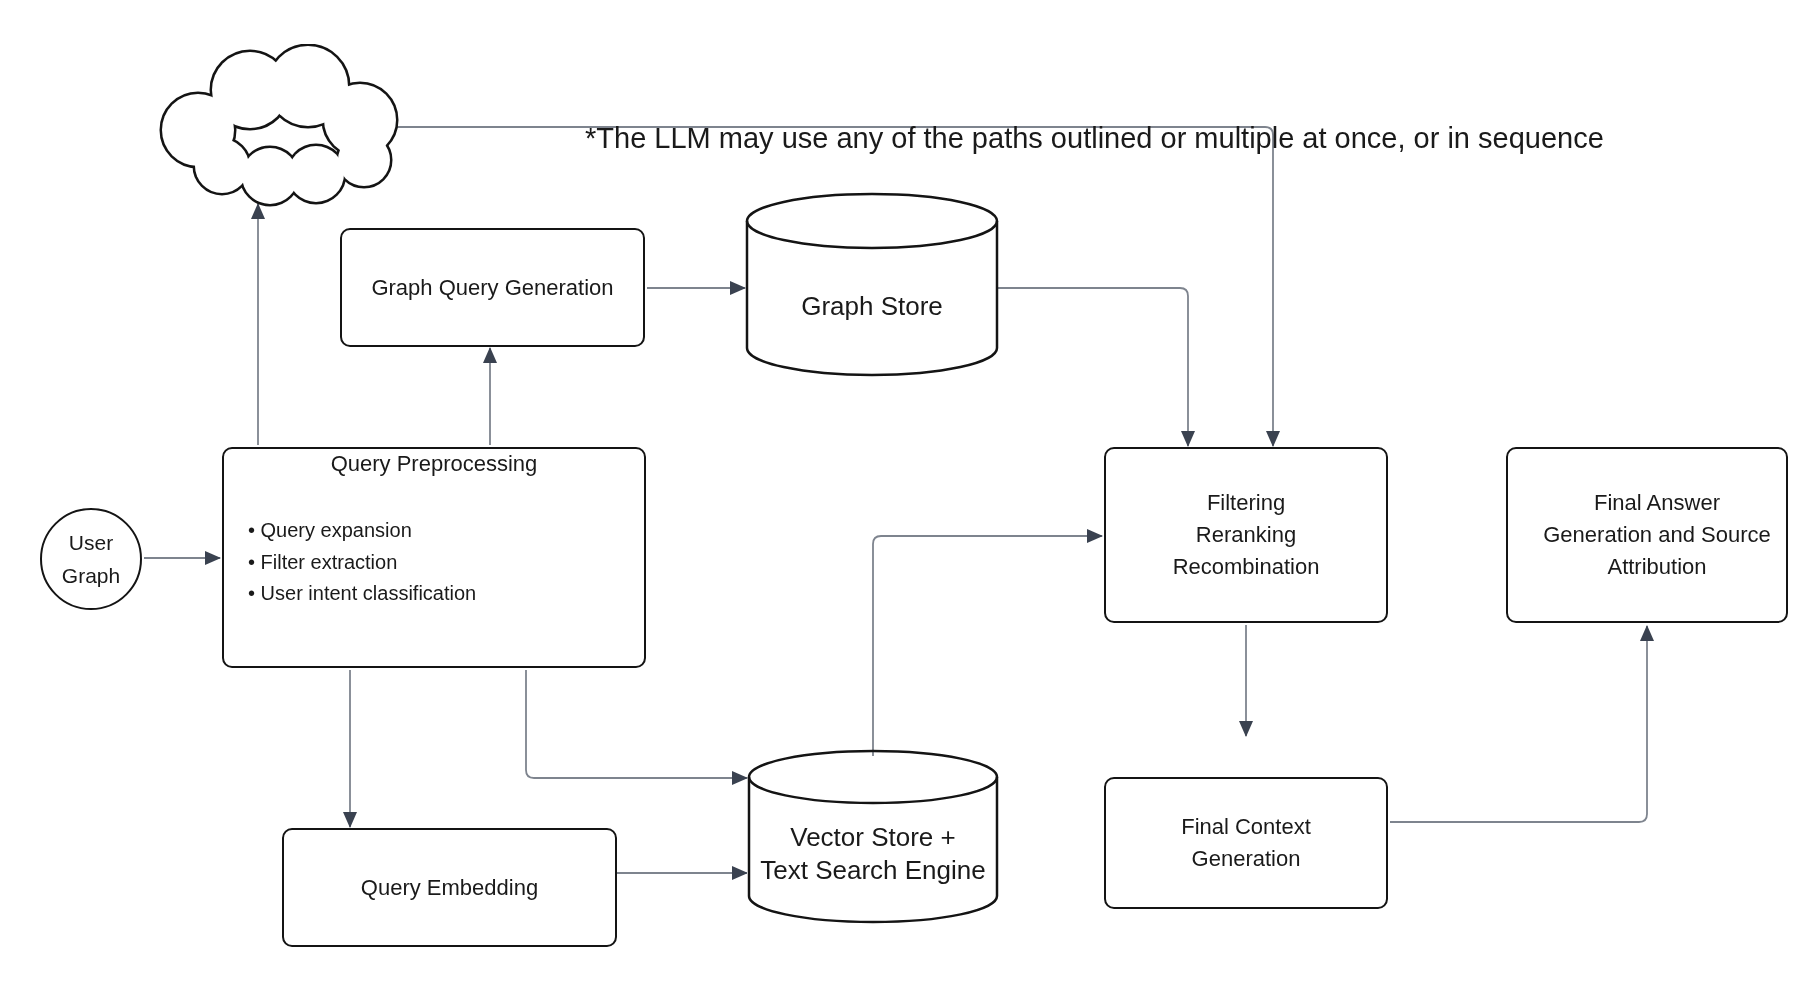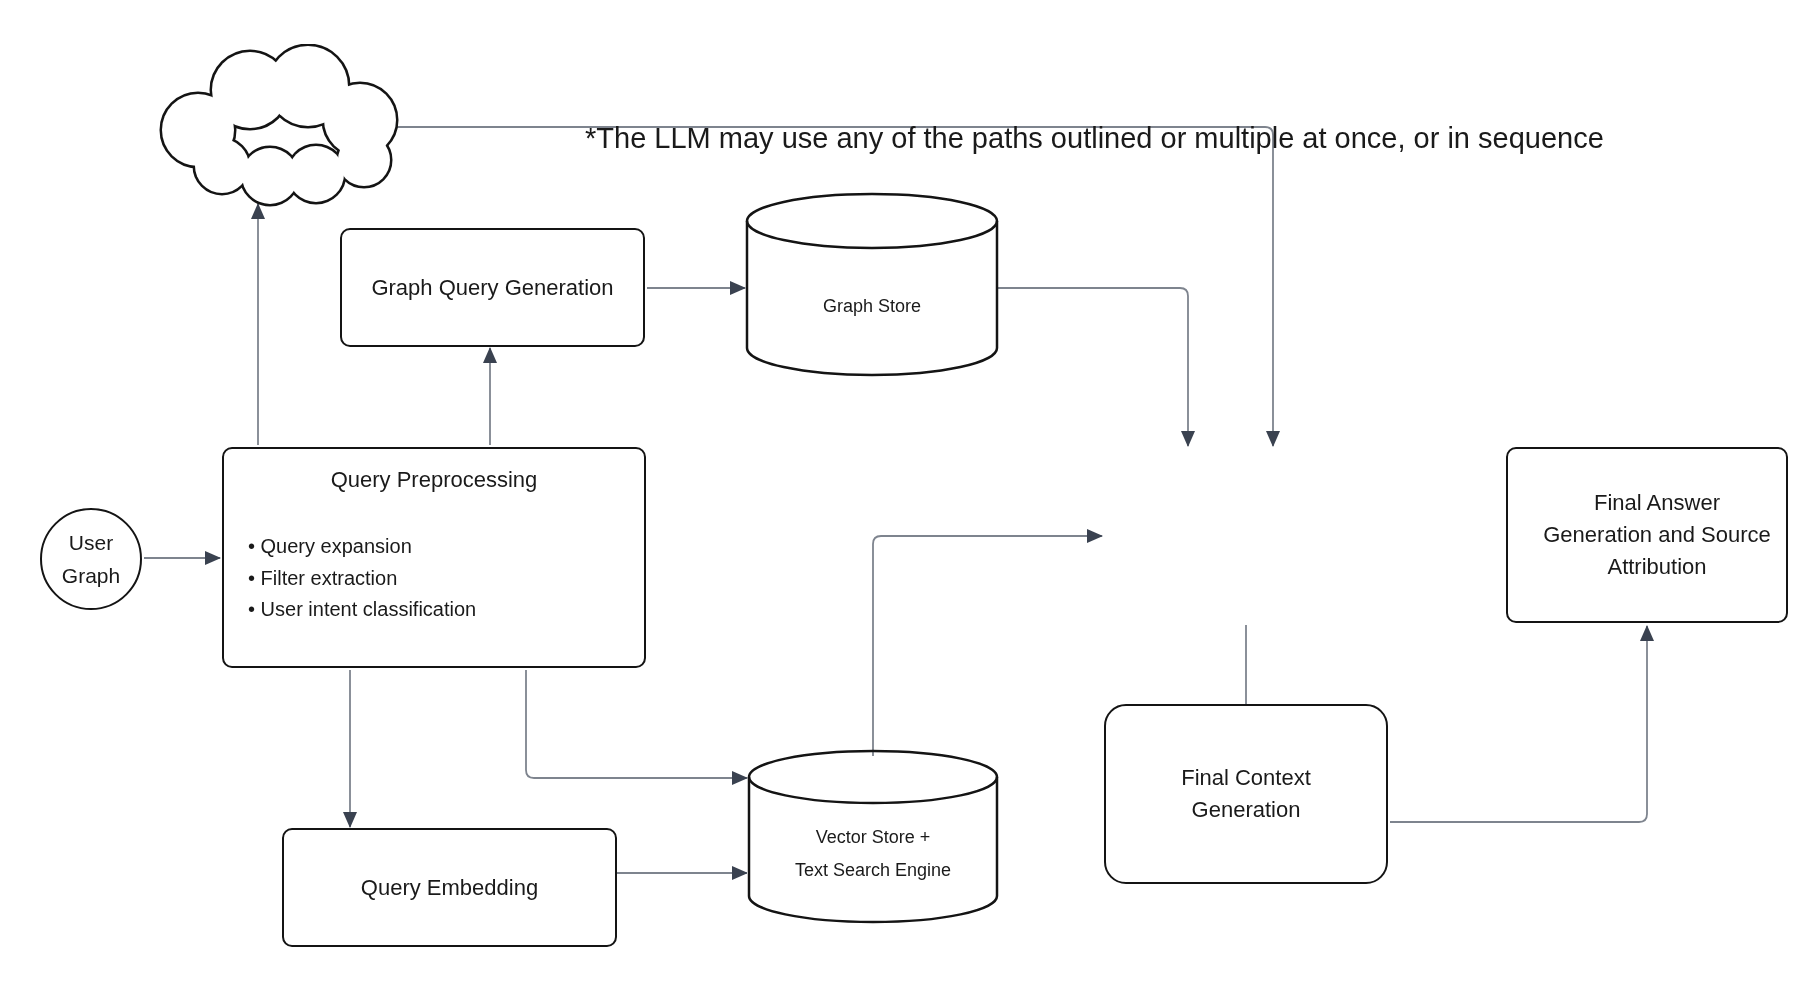--- a/index.html
+++ b/index.html
@@ -25,24 +25,24 @@
   }
   .box .line{display:block;}
   .circle{
     background:var(--background);border:2.5px solid var(--shape_border);border-radius:50%;
     display:flex;flex-direction:column;align-items:center;justify-content:center;
     text-align:center;font-size:21px;line-height:33px;
   }
   .shape-svg{position:absolute;left:0;top:0;width:100%;height:100%;}
   .shape-svg .outline{stroke:var(--shape_border);fill:none;}
   .overlay-label{
-    position:absolute;left:0;right:0;text-align:center;font-size:18px;line-height:33px;
+    position:absolute;left:0;right:0;text-align:center;font-size:26px;line-height:33px;
   }
   .qp-box{justify-content:flex-start;align-items:stretch;text-align:left;}
-  .qp-title{display:block;text-align:center;font-size:22px;line-height:30px;margin-top:16px;}
+  .qp-title{display:block;text-align:center;font-size:22px;line-height:30px;}
   .qp-bullets{list-style:none;margin:36px 0 0 0;padding:0 0 0 24px;font-size:20px;line-height:31.7px;}
   .qp-bullets li::before{content:"• ";}
   .note{
     position:absolute;left:585px;top:77px;font-size:29px;line-height:26px;color:var(--text);
     white-space:nowrap;
     margin-top:48px;
   }
 </style>
 </head>
 <body>
@@ -138,22 +138,27 @@
       <line x1="3" y1="28" x2="3" y2="147" stroke="#141414" stroke-width="2.5"></line>
       <line x1="251" y1="28" x2="251" y2="147" stroke="#141414" stroke-width="2.5"></line>
       <ellipse class="outline" cx="127" cy="28" rx="124" ry="26" fill="#ffffff" stroke-width="2.5"></ellipse>
     </svg>
     <div class="overlay-label" style="top:72px;">
       <span class="line" style="display:block;">Vector Store +</span>
       <span class="line" style="display:block;">Text Search Engine</span>
     </div>
   </div>
 
+  <div class="node box" style="left:1104px;top:447px;width:284px;height:176px;">
+    <span class="line">Filtering</span>
+    <span class="line">Reranking</span>
+    <span class="line">Recombination</span>
+  </div>
 
-  <div class="node box" style="left:1104px;top:704px;width:284px;height:180px;border-radius:22px;">
+  <div class="node box" style="left:1104px;top:777px;width:284px;height:132px;">
     <span class="line">Final Context</span>
     <span class="line">Generation</span>
   </div>
 
   <div class="node box" style="left:1506px;top:447px;width:282px;height:176px;padding-left:20px;">
     <span class="line">Final Answer</span>
     <span class="line">Generation and Source</span>
     <span class="line">Attribution</span>
   </div>
 

